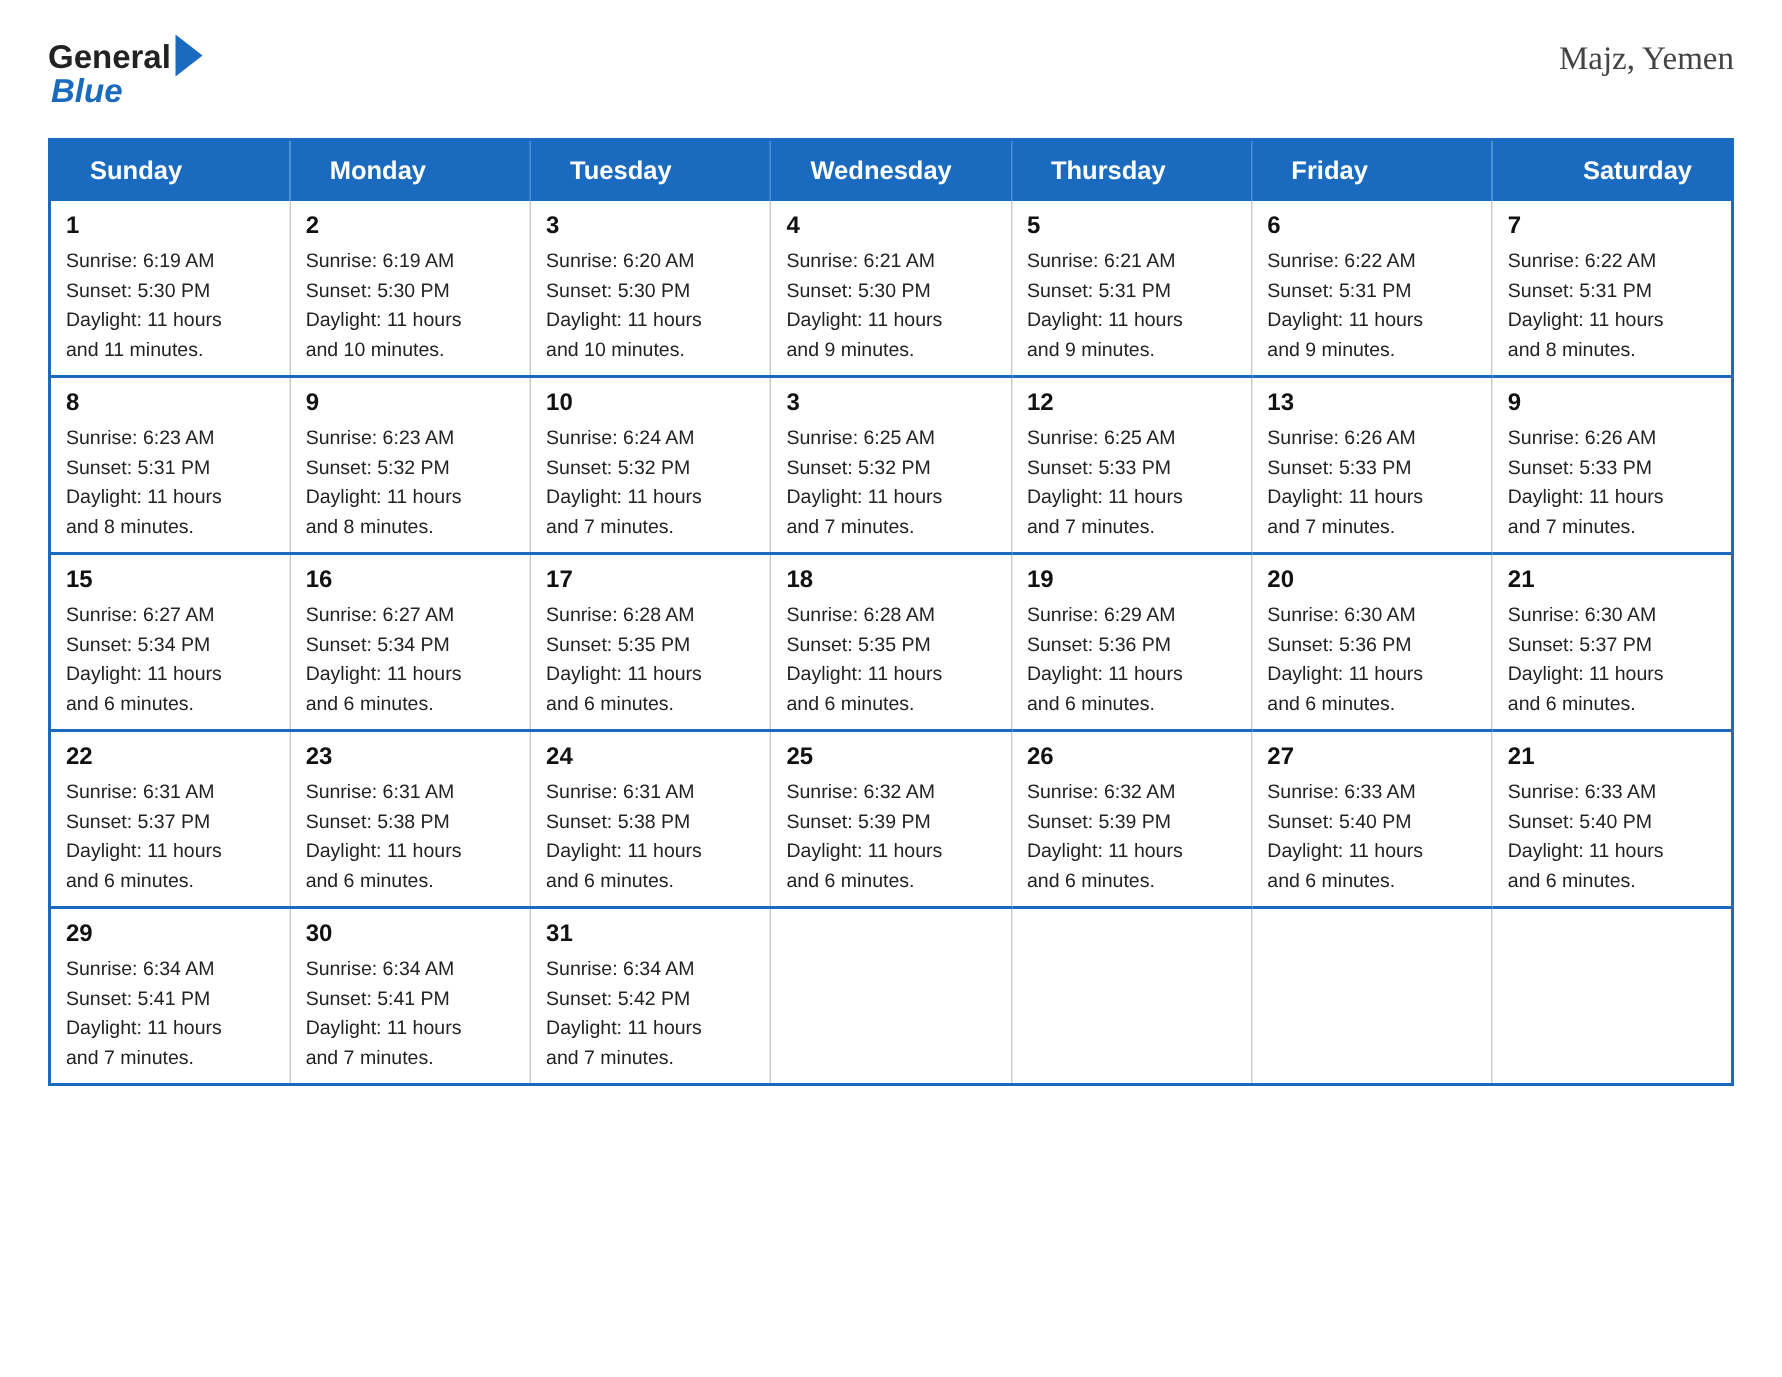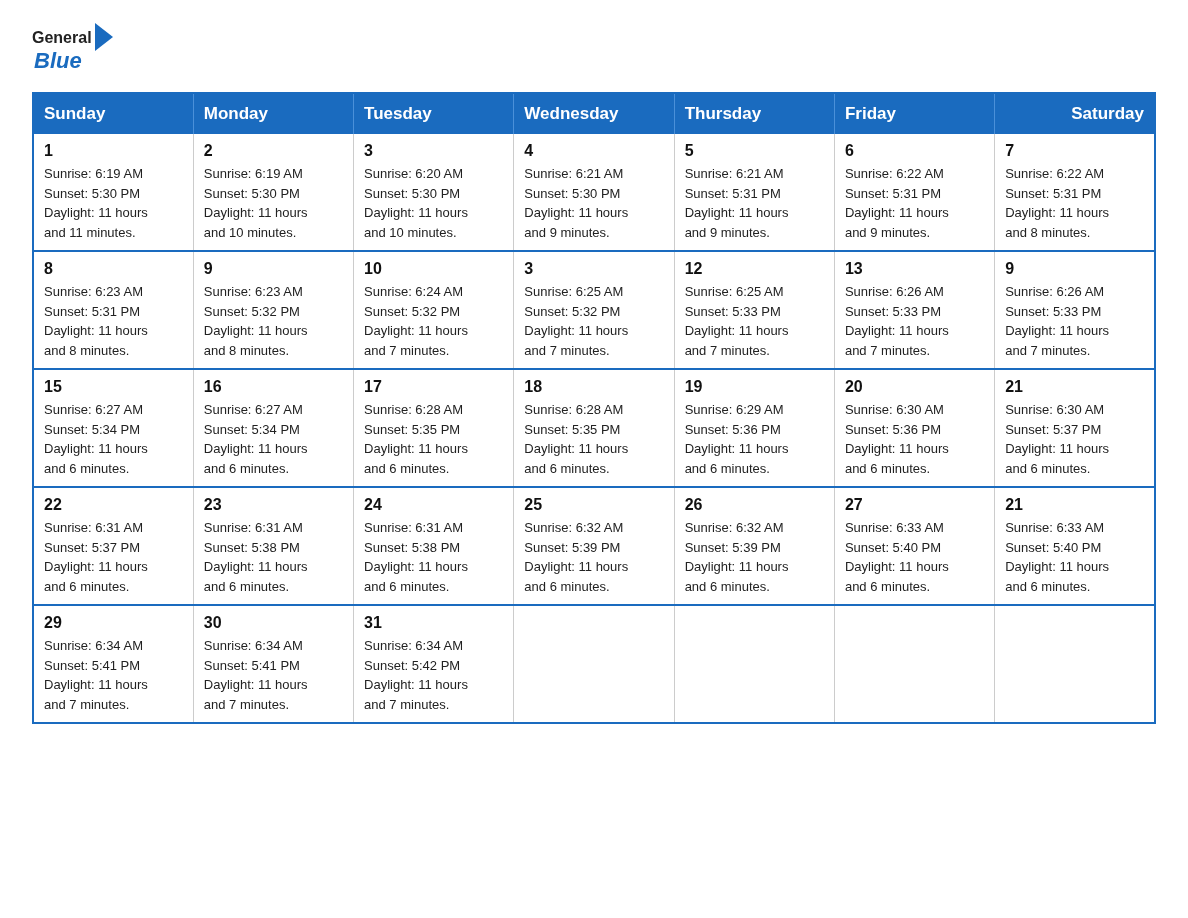--- a/index.html
+++ b/index.html
@@ -10,21 +10,21 @@
       width: 1188px;
       min-height: 918px;
     }
     .header-area {
       display: flex;
       justify-content: space-between;
       align-items: flex-start;
       margin-bottom: 18px;
     }
     .logo-text {
-      font-size: 16px;
+      font-size: 22px;
       font-weight: bold;
       color: #222;
       font-family: Arial, sans-serif;
     }
     .title-area {
       text-align: right;
     }
     .month-title {
       font-size: 52px;
       font-weight: bold;
@@ -40,21 +40,21 @@
     .calendar-table {
       width: 100%;
       border-collapse: collapse;
       border: 2px solid #1a6bbf;
     }
     .calendar-table th {
       background-color: #1a6bbf;
       color: #fff;
       font-size: 17px;
       font-weight: bold;
-      padding: 10px 10px;
+      padding: 10px 26px;
       text-align: left;
       border-right: 1px solid #4a90d9;
     }
     .calendar-table th:last-child {
       border-right: none;
       text-align: right;
     }
     .calendar-table td {
       vertical-align: top;
       padding: 8px 10px;
@@ -121,20 +121,21 @@
 
 <div class="header-area">
   <div class="logo-wrapper">
     <div class="logo-line1">
       <span class="logo-text">General</span>
       <span class="arrow-shape"></span>
     </div>
     <div class="logo-line2">Blue</div>
   </div>
   <div class="title-area">
+    <div class="location-title">Majz, Yemen</div>
   </div>
 </div>
 
 <table class="calendar-table">
   <thead>
     <tr>
       <th>Sunday</th>
       <th>Monday</th>
       <th>Tuesday</th>
       <th>Wednesday</th>

